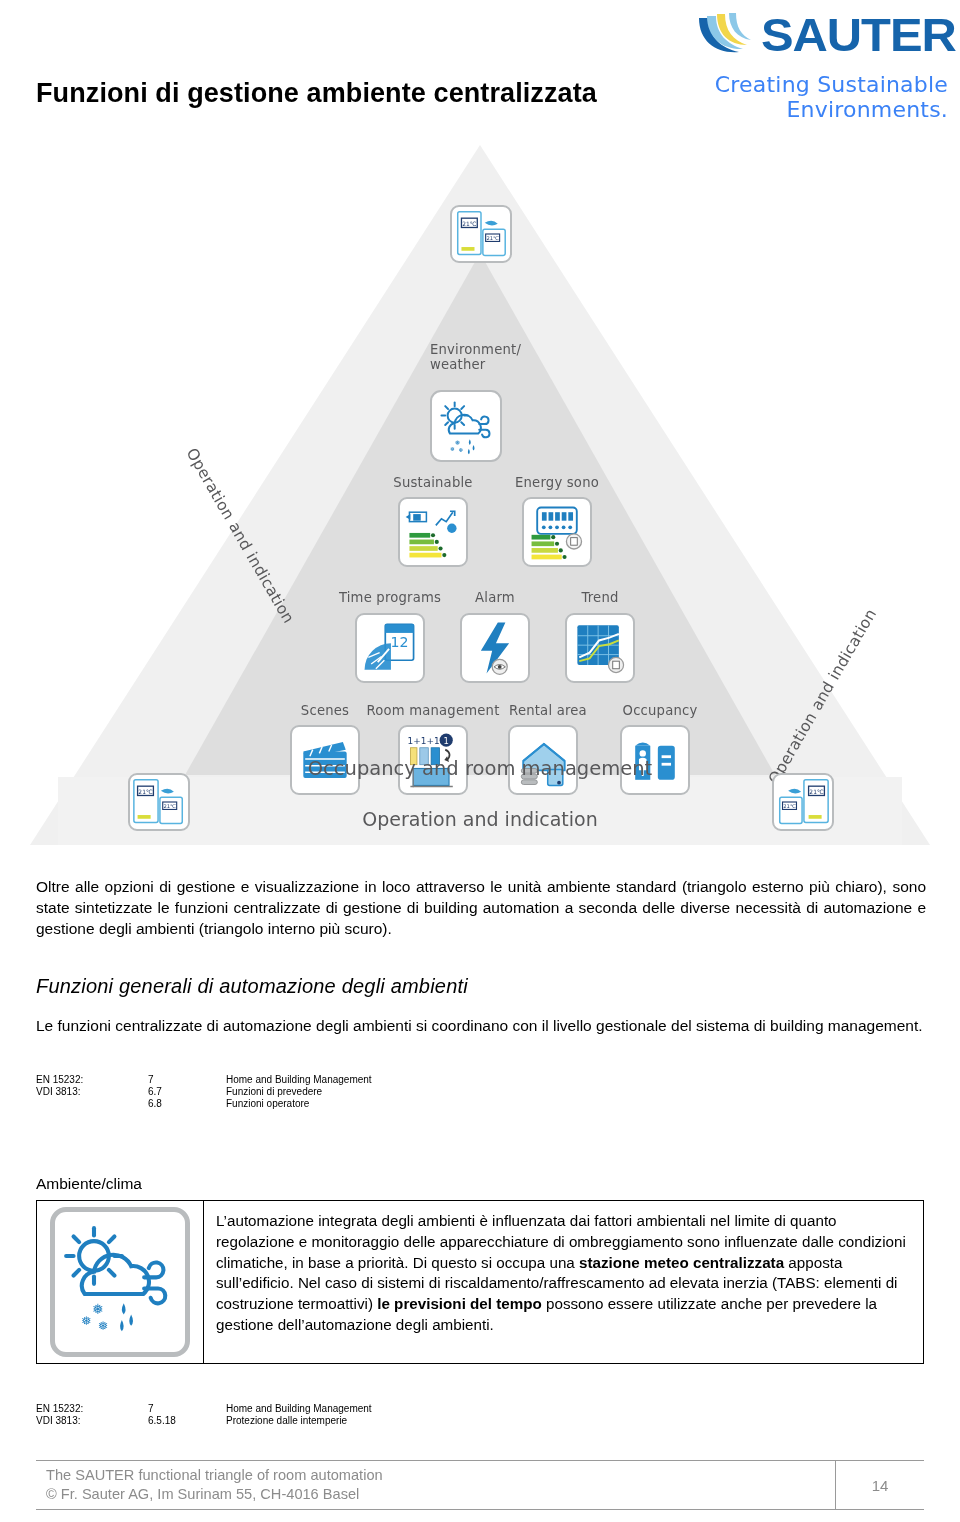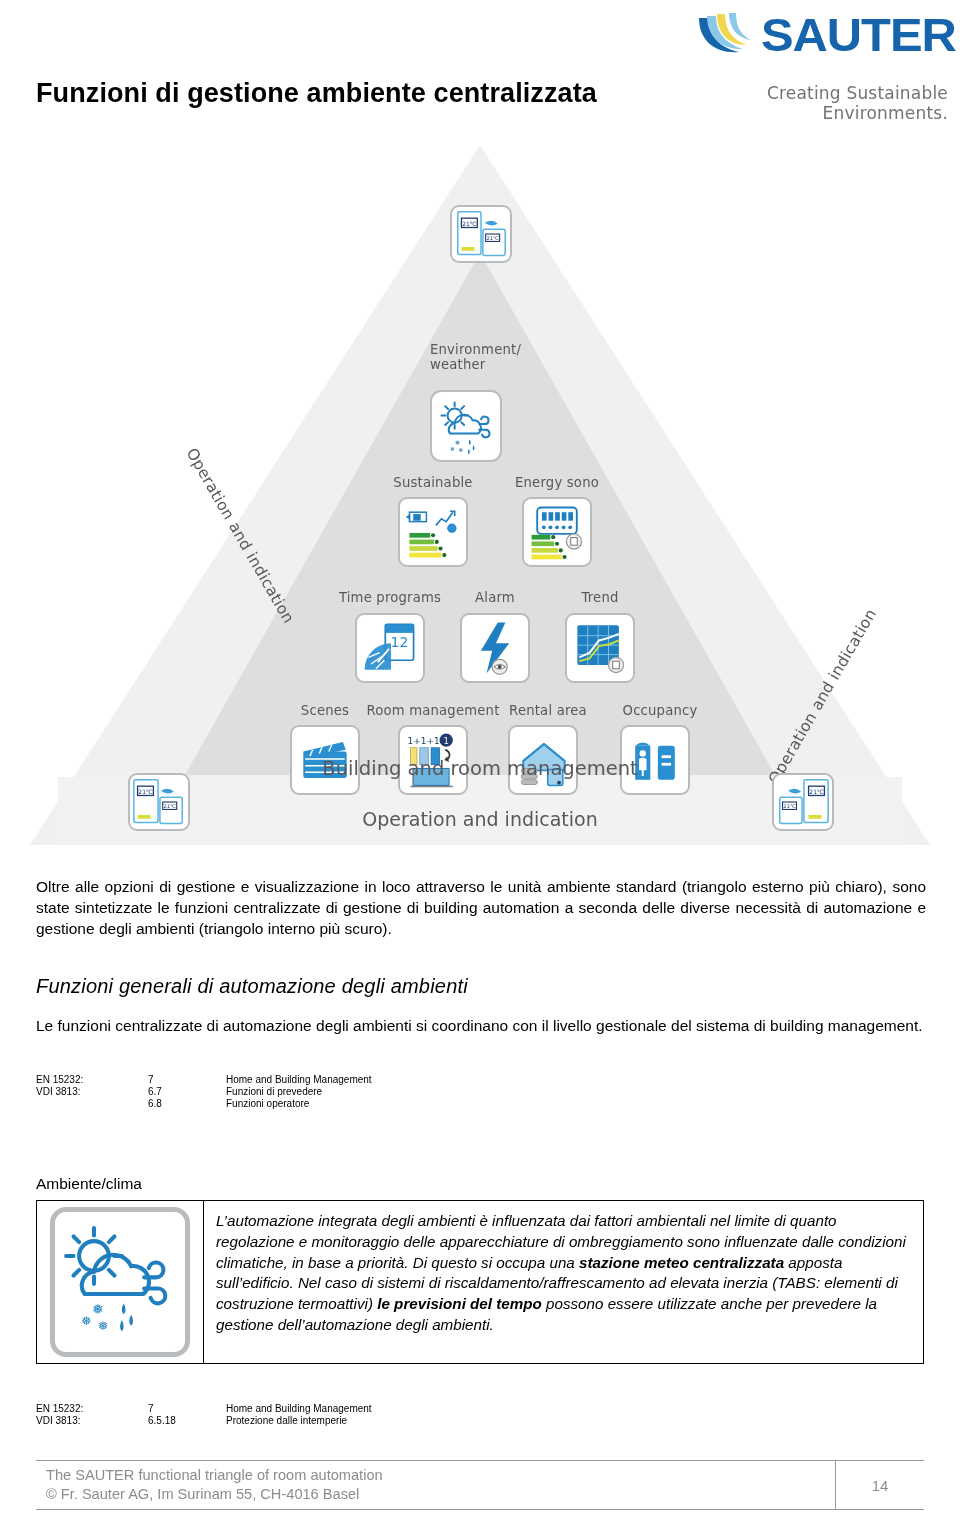--- a/index.html
+++ b/index.html
@@ -36,23 +36,23 @@
     font-weight: bold;
     font-size: 47px;
     letter-spacing: -1px;
     color: #1664ab;
     line-height: 1;
     font-stretch: condensed;
     transform: scaleX(1.04);
     transform-origin: left center;
   }
   .logo-tag {
-    margin-top: 23px;
-    font-size: 17px;
-    color: #737373;
+    margin-top: 12px;
+    font-size: 22px;
+    color: #3b82f6;
     letter-spacing: 0.2px;
     font-family: "DejaVu Sans", sans-serif;
   }
 
   .page-title {
     position: absolute;
     left: 36px;
     top: 78px;
     font-size: 27px;
     font-weight: bold;
@@ -179,21 +179,20 @@
   }
   .climate-tile svg { display:block; width:100%; height:100%; }
   .climate-textcell {
     flex: 1;
     border: 1.2px solid #000;
     border-left: none;
     box-sizing: border-box;
     padding: 10px 14px 8px 12px;
     font-size: 15.2px;
     line-height: 1.37;
-    font-style: italic;
   }
   .climate-textcell b { font-weight: bold; }
 
   
   .footer {
     position: absolute;
     left: 36px;
     top: 1460px;
     width: 888px;
     height: 50px;
@@ -468,21 +467,21 @@
       <rect x="37" y="12" width="17" height="10" fill="#fff" stroke="#1f3c6e" stroke-width="1.4"></rect>
       <text x="45.5" y="20" font-size="6.4" text-anchor="middle" fill="#1f3c6e" font-family="'DejaVu Sans',sans-serif">21℃</text>
       <rect x="37" y="43" width="14" height="4" fill="#d9dd3a"></rect>
       <rect x="6" y="24" width="24" height="28" rx="2" fill="#fff" stroke="#58b4e0" stroke-width="1.6"></rect>
       <rect x="9" y="29" width="15" height="8" fill="#fff" stroke="#1f3c6e" stroke-width="1.2"></rect>
       <text x="16.5" y="35.5" font-size="5.6" text-anchor="middle" fill="#1f3c6e" font-family="'DejaVu Sans',sans-serif">21℃</text>
       <path d="M15 17 q8 -5 14 1 q-7 4 -14 -1 Z" fill="#3a9fd6"></path>
     </svg>
   </div>
 
-  <div class="caption-major cap-building">Building and room management</div>
+  <div class="caption-major cap-building">Occupancy and room management</div>
   <div class="caption-major cap-operation">Operation and indication</div>
 </div>
 
 <div class="para" id="intro-para">Oltre alle opzioni di gestione e visualizzazione in loco attraverso le unità ambiente standard (triangolo esterno più chiaro), sono state sintetizzate le funzioni centralizzate di gestione di building automation a seconda delle diverse necessità di automazione e gestione degli ambienti (triangolo interno più scuro).</div>
 
 <div class="section-head">Funzioni generali di automazione degli ambienti</div>
 
 <div class="para" id="general-para">Le funzioni centralizzate di automazione degli ambienti si coordinano con il livello gestionale del sistema di building management.</div>
 
 <table class="ref-table" id="ref-top">

